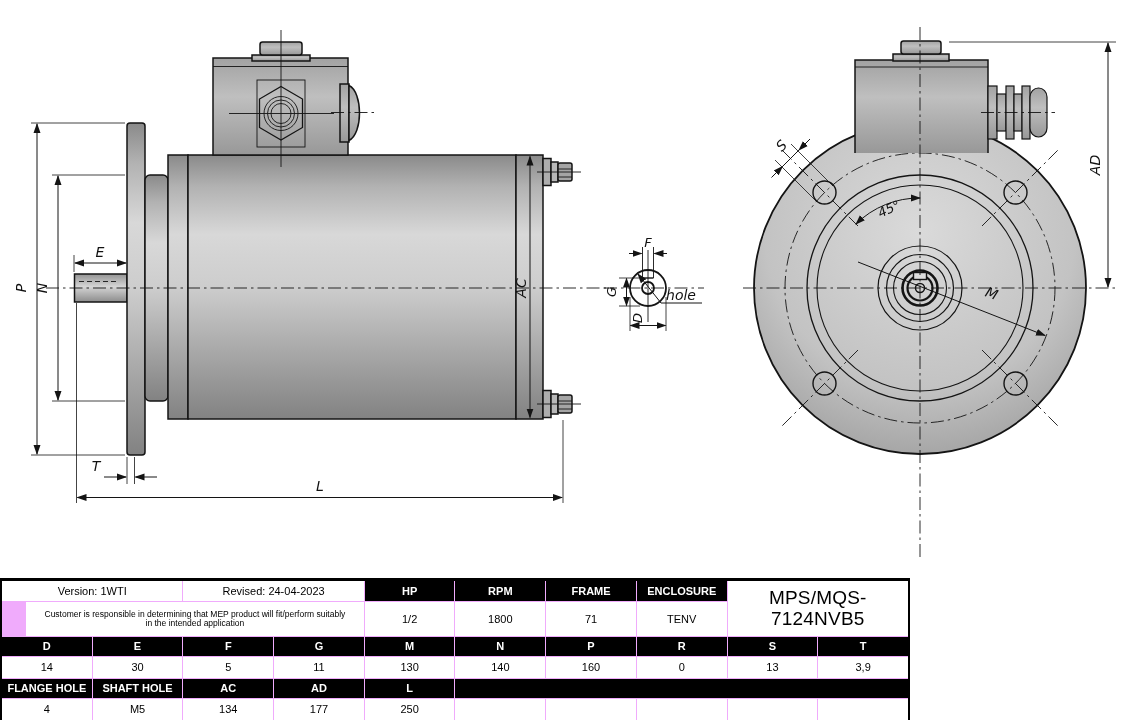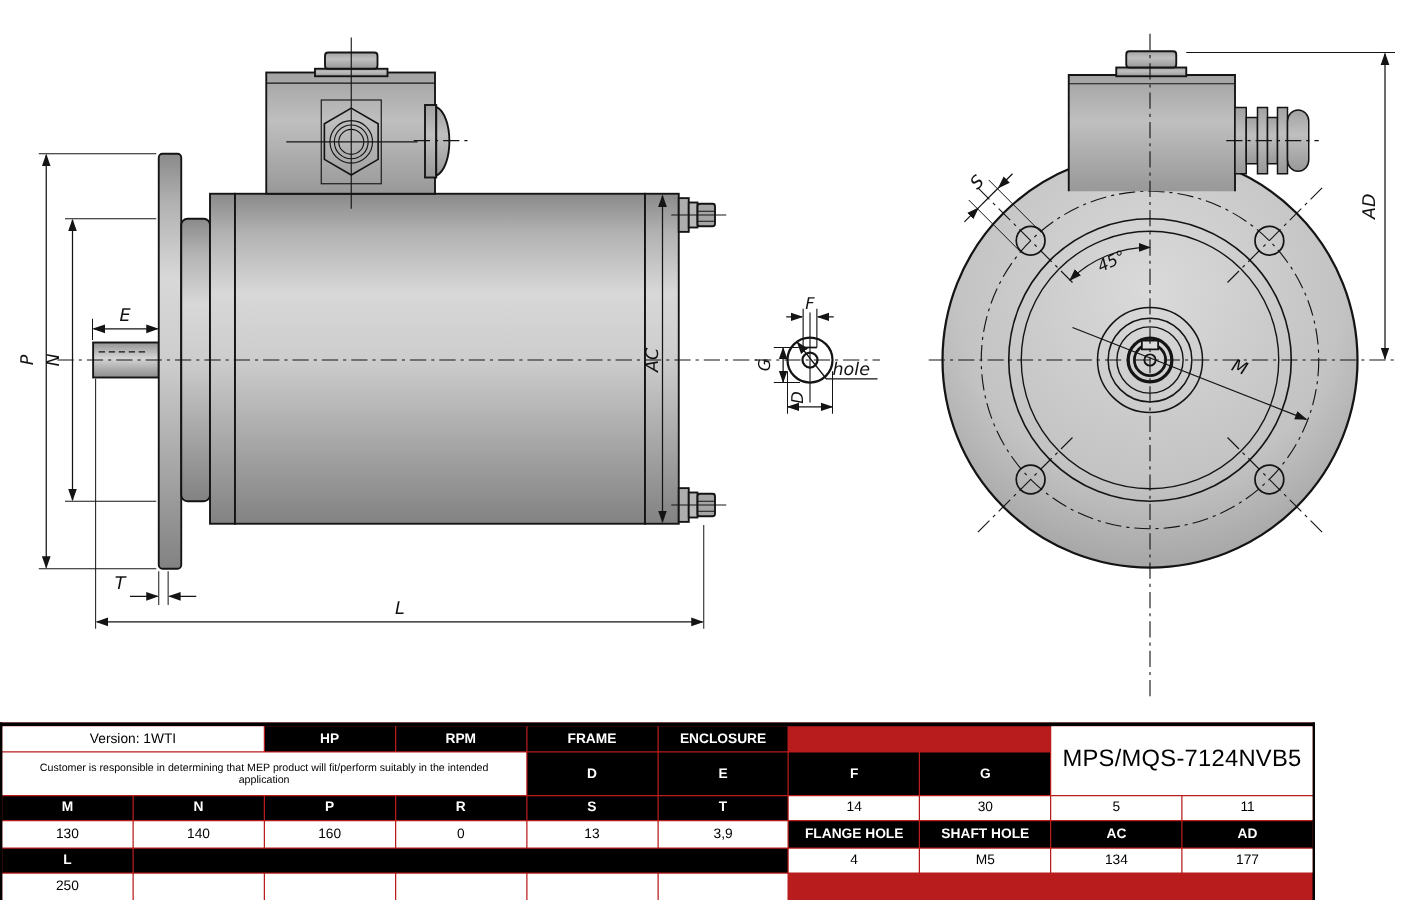--- a/index.html
+++ b/index.html
@@ -9,32 +9,32 @@
   
   .shape{stroke:#141414;stroke-width:1.5;}
   .ol{stroke:#141414;stroke-width:1.5;fill:none;}
   .thin{stroke:#141414;stroke-width:0.9;fill:none;}
   .dim{stroke:#141414;stroke-width:1;fill:none;}
   .ext{stroke:#141414;stroke-width:0.8;fill:none;}
   .cl{stroke:#141414;stroke-width:0.9;fill:none;stroke-dasharray:13 4 2.5 4;}
   .lbl{font:italic 14px "DejaVu Sans",sans-serif;fill:#111;}
   .lblsm{font:italic 13px "DejaVu Sans",sans-serif;fill:#111;}
   
-  .spec{position:absolute;left:0;top:578px;width:1052px;height:142px;box-sizing:border-box;
-        background:#b91c1c;border:2px solid #000;border-top-width:3px;border-bottom:0;
+  .spec{position:absolute;left:0;top:578px;width:910px;height:142px;box-sizing:border-box;
+        background:#f0abfc;border:2px solid #000;border-top-width:3px;border-bottom:0;
         display:grid;grid-template-columns:repeat(10,1fr);
         grid-template-rows:20px 34px 19px 21px 19px auto;gap:1px;}
   .c{background:#fff;color:#000;display:flex;align-items:center;justify-content:center;
      font-size:11px;line-height:1.1;text-align:center;overflow:hidden;}
   .h{background:#000;color:#fff;font-weight:700;}
   .span2{grid-column:span 2;}
   .span4{grid-column:span 4;}
   .span5{grid-column:span 5;}
   .model{grid-area:1/9/3/11;font-size:19px;font-weight:400;letter-spacing:.2px;}
-  .disc{font-size:8.5px;padding:0 16px;}
+  .disc{font-size:8.5px;padding:0 16px;margin-left:24px;}
 </style>
 </head>
 <body>
 
 <div class="sheet">
 
 <svg width="1140" height="578" viewBox="0 0 1140 578">
   <defs>
     <linearGradient id="gBody" x1="0" y1="0" x2="0" y2="1">
       <stop offset="0" stop-color="#8a8a8a"></stop>
@@ -232,27 +232,32 @@
       <path d="M949,42 H1116" class="ext"></path>
       <path d="M1108,43 V287" class="dim" marker-start="url(#arw)" marker-end="url(#arw)"></path>
       <text class="lbl" text-anchor="middle" transform="translate(1100,165) rotate(-90)">AD</text>
     </g>
   </g>
 </svg>
 
 <div class="spec">
 
   <div class="c span2">Version: 1WTI</div>
+  <div class="c span2">Revised: 24-04-2023</div>
   <div class="c h">HP</div>
   <div class="c h">RPM</div>
   <div class="c h">FRAME</div>
   <div class="c h">ENCLOSURE</div>
   <div class="c model">MPS/MQS-7124NVB5</div>
 
   <div class="c span4 disc">Customer is responsible in determining that MEP product will fit/perform suitably in the intended application</div>
+  <div class="c">1/2</div>
+  <div class="c">1800</div>
+  <div class="c">71</div>
+  <div class="c">TENV</div>
 
   <div class="c h">D</div>
   <div class="c h">E</div>
   <div class="c h">F</div>
   <div class="c h">G</div>
   <div class="c h">M</div>
   <div class="c h">N</div>
   <div class="c h">P</div>
   <div class="c h">R</div>
   <div class="c h">S</div>

